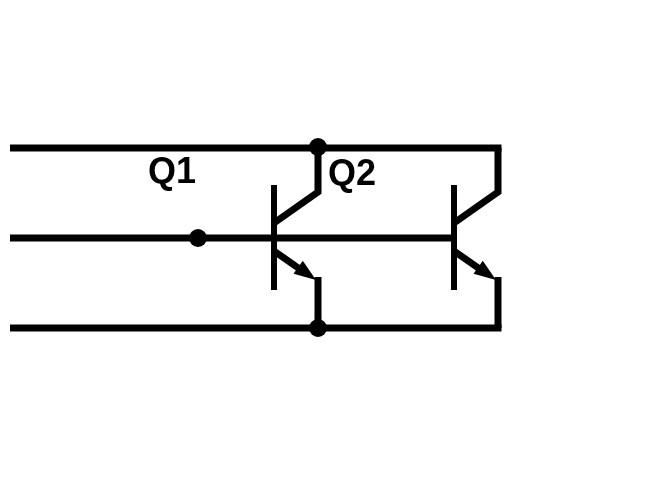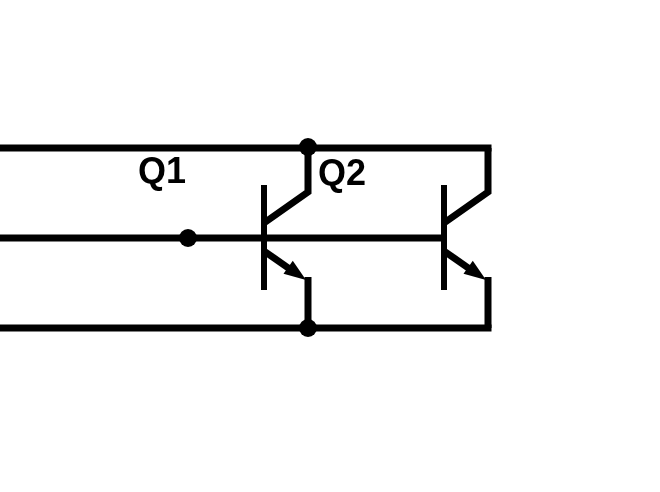--- a/index.html
+++ b/index.html
@@ -12,20 +12,21 @@
     height: 492px;
     background: var(--bg-color);
     overflow: hidden;
     font-family: "Liberation Sans", sans-serif;
   }
   .canvas {
     position: relative;
     width: 660px;
     height: 492px;
     background: var(--bg-color);
+    padding-left: 10px;
   }
   svg { display: block; width: 660px; height: 492px; }
   .wire {
     stroke: var(--line-color);
     stroke-width: 7;
     fill: none;
     stroke-linecap: butt;
     stroke-linejoin: miter;
   }
   .bar {

